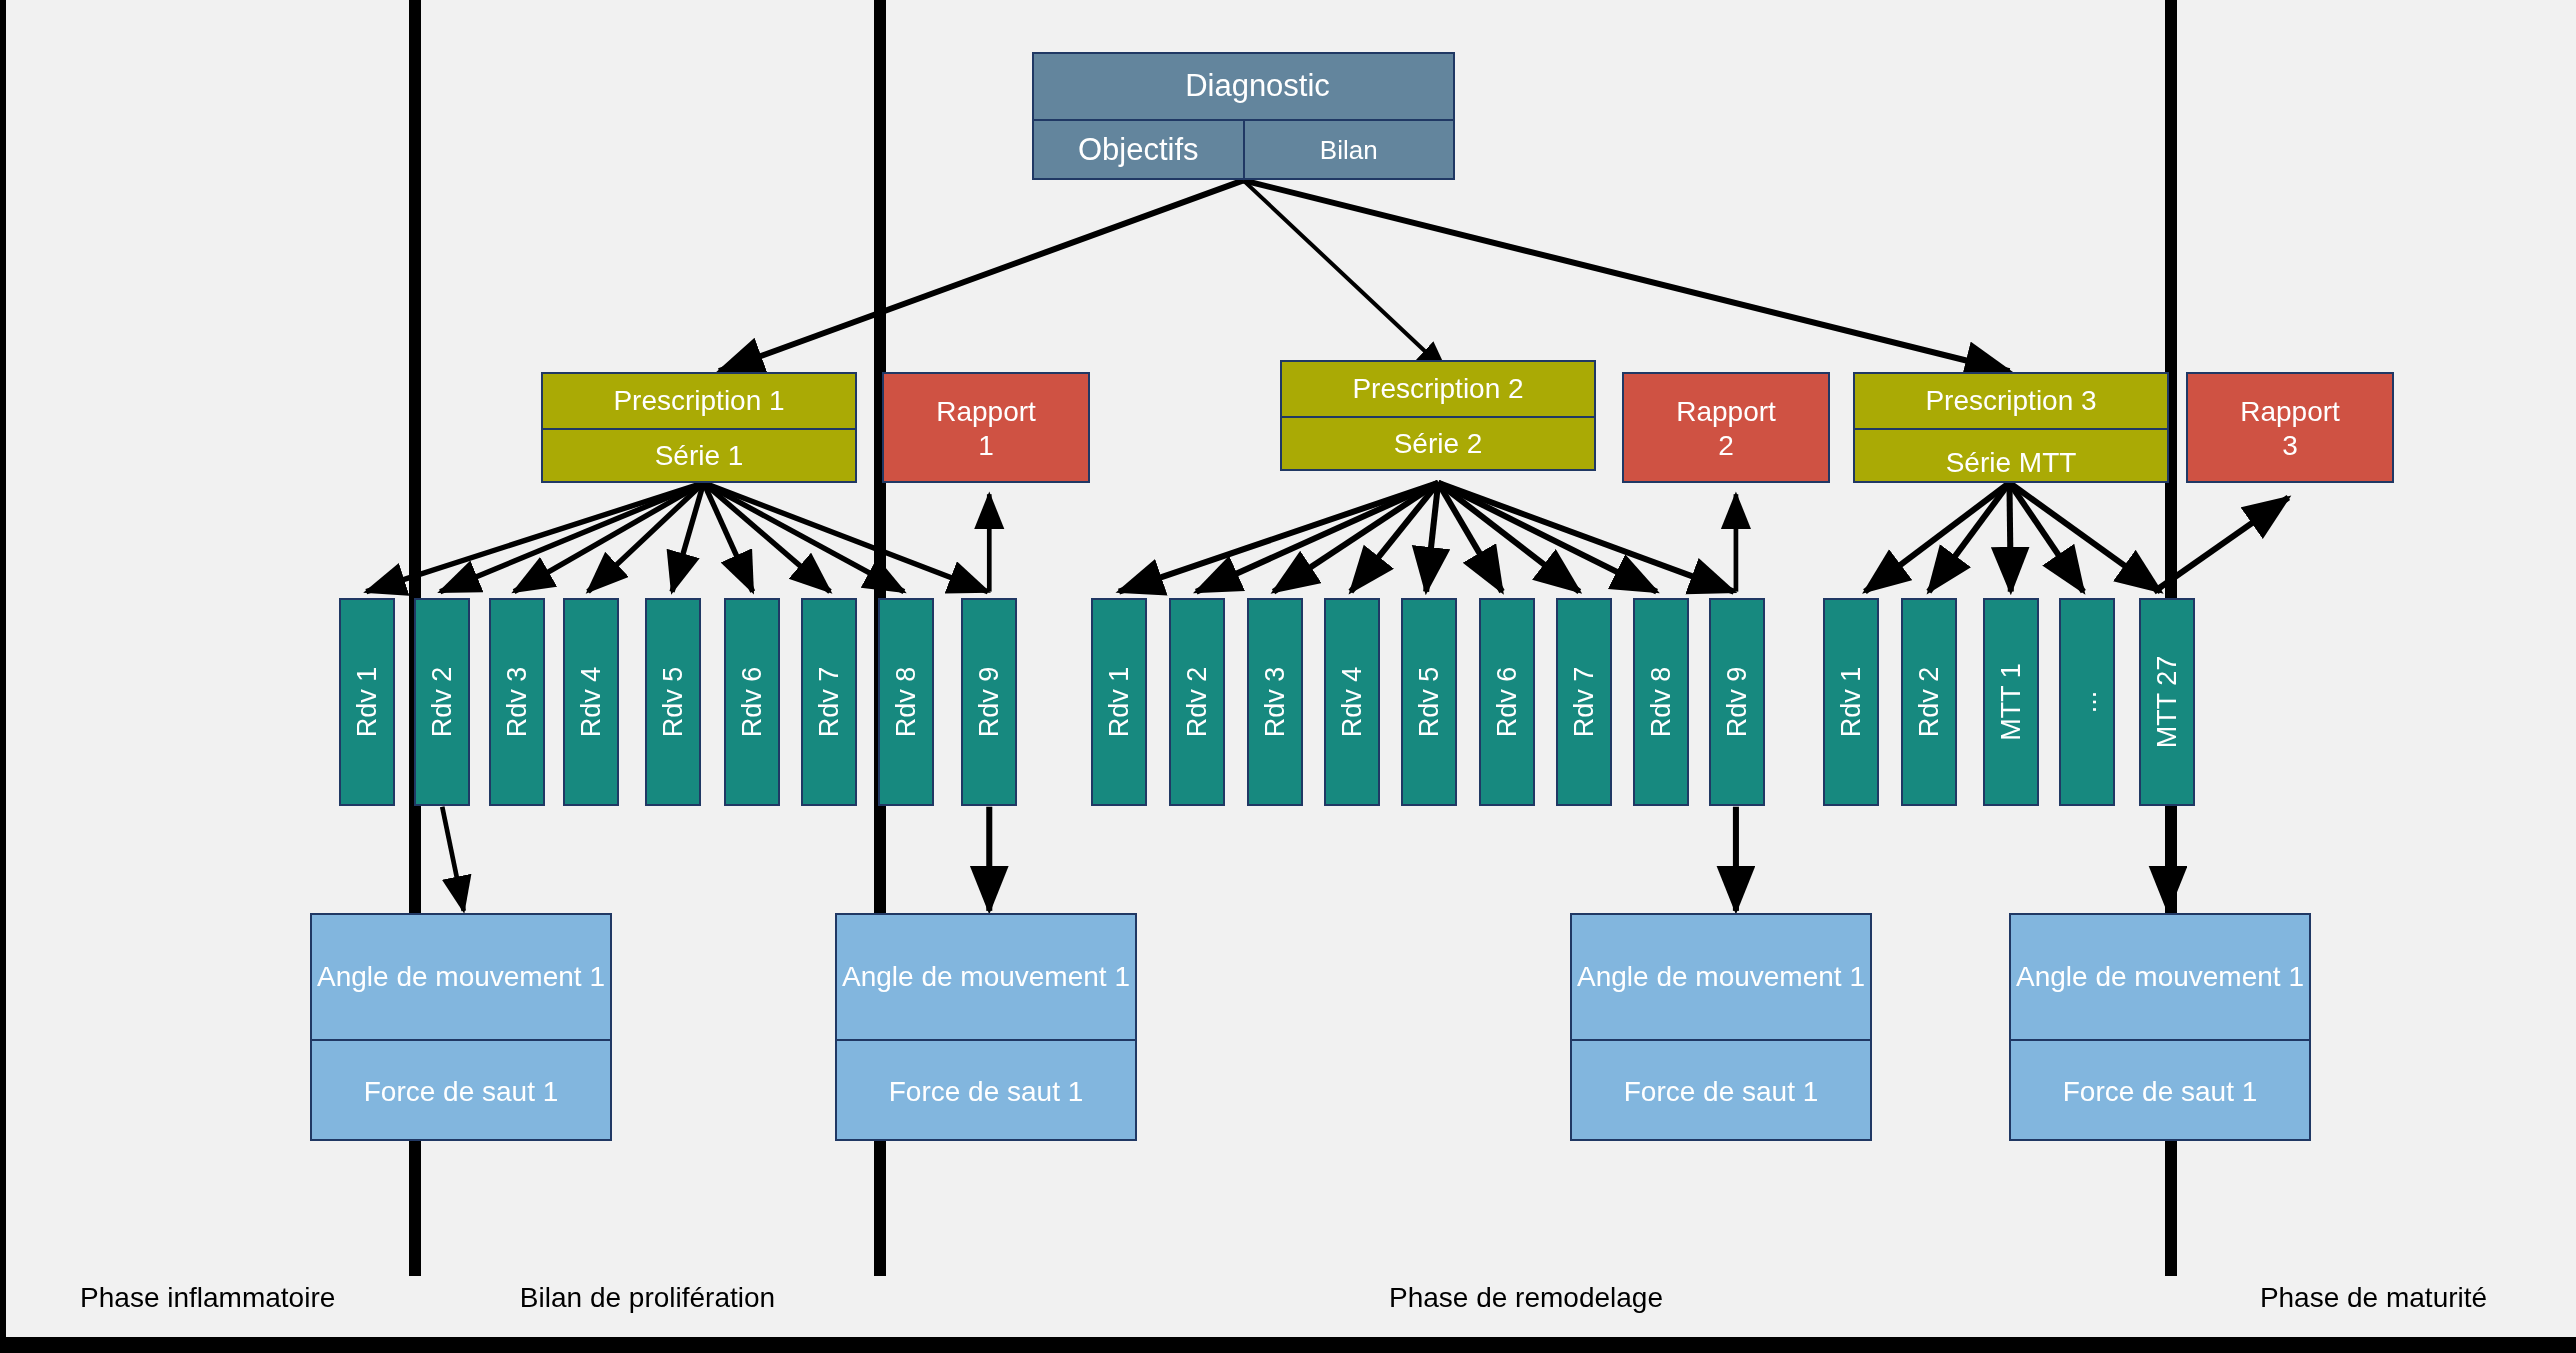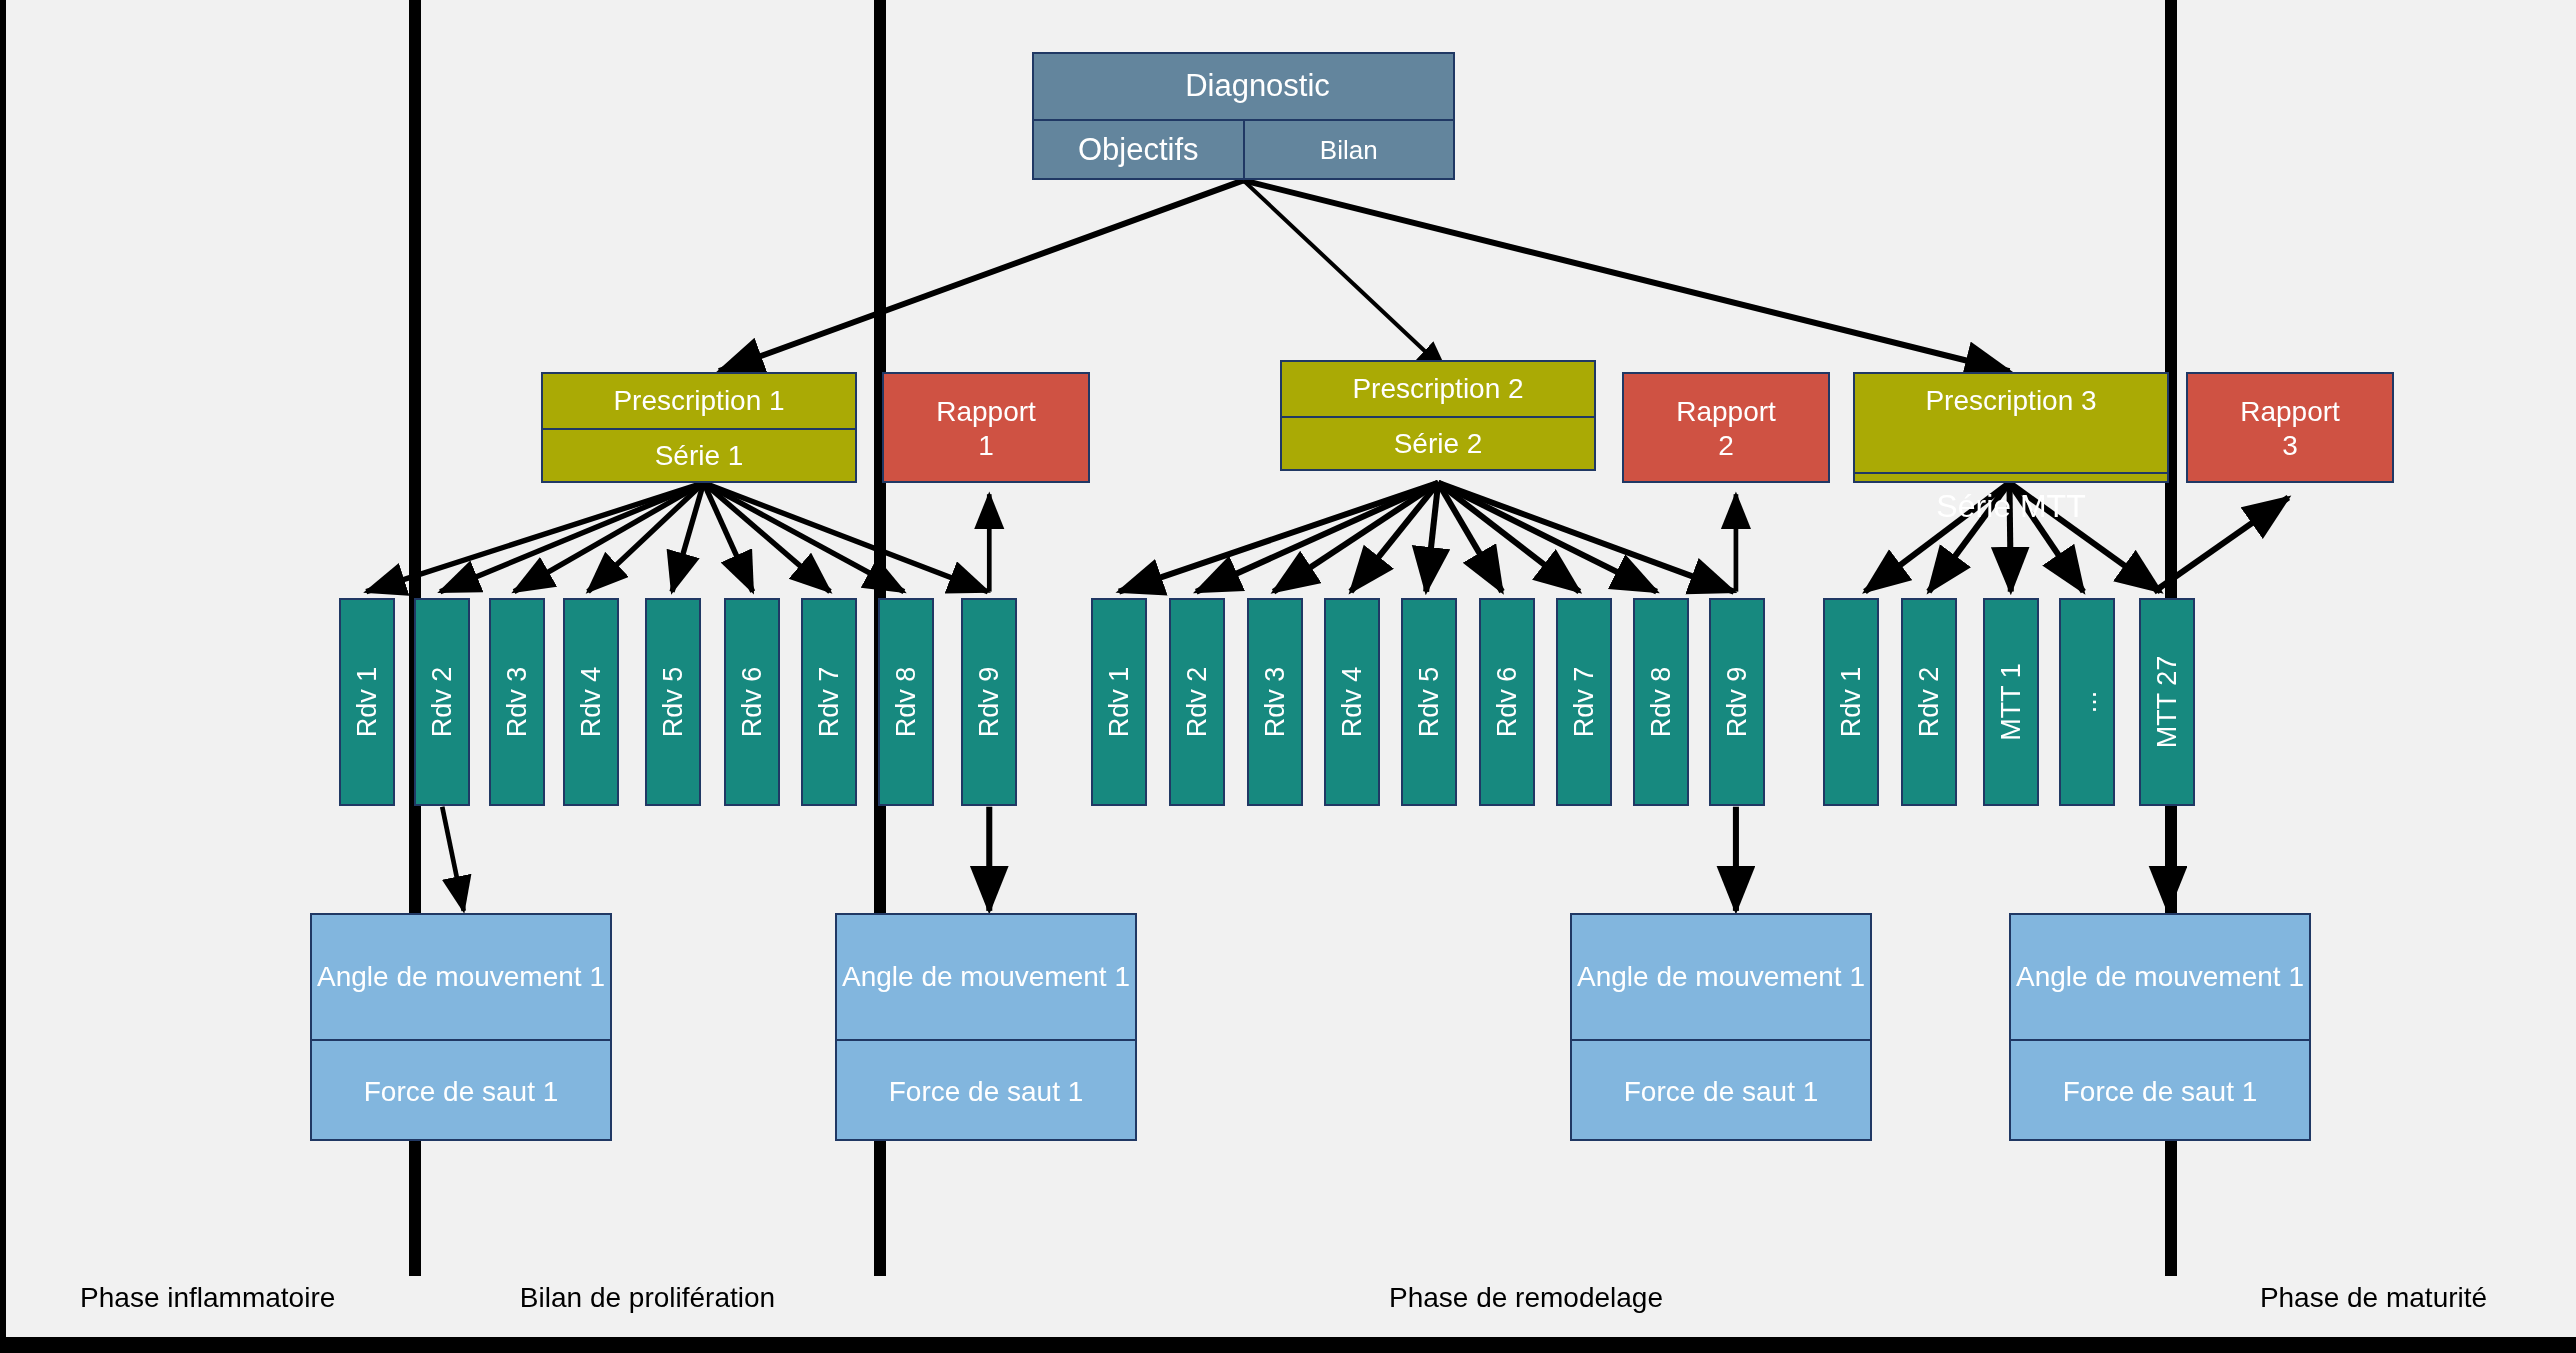--- a/index.html
+++ b/index.html
@@ -140,21 +140,21 @@
     <div class="cell" style="height:54px;font-size:28px;">Prescription 2</div>
     <div class="cell div-top" style="height:53px;font-size:28px;">Série 2</div>
   </div>
   <div class="node n-rapport" style="left:1622px;top:372px;width:208px;height:111px;">
     <div class="cell" style="height:55px;font-size:28px;align-items:flex-end;">Rapport</div>
     <div class="cell" style="height:52px;font-size:28px;align-items:flex-start;">2</div>
   </div>
 
   <div class="node n-presc" style="left:1853px;top:372px;width:316px;height:111px;">
     <div class="cell" style="height:54px;font-size:28px;border-radius:20px;">Prescription 3</div>
-    <div class="cell div-top" style="height:68px;font-size:32px;margin-top:44px;">Série MTT</div>
+    <div class="cell div-top" style="height:68px;font-size:28px;">Série MTT</div>
   </div>
   <div class="node n-rapport" style="left:2186px;top:372px;width:208px;height:111px;">
     <div class="cell" style="height:55px;font-size:28px;align-items:flex-end;">Rapport</div>
     <div class="cell" style="height:52px;font-size:28px;align-items:flex-start;">3</div>
   </div>
 
   <div class="rdv" style="left:339px;top:598px;width:56px;height:208px;">
     <span>Rdv 1</span>
     </div>
   <div class="rdv" style="left:414px;top:598px;width:56px;height:208px;">

